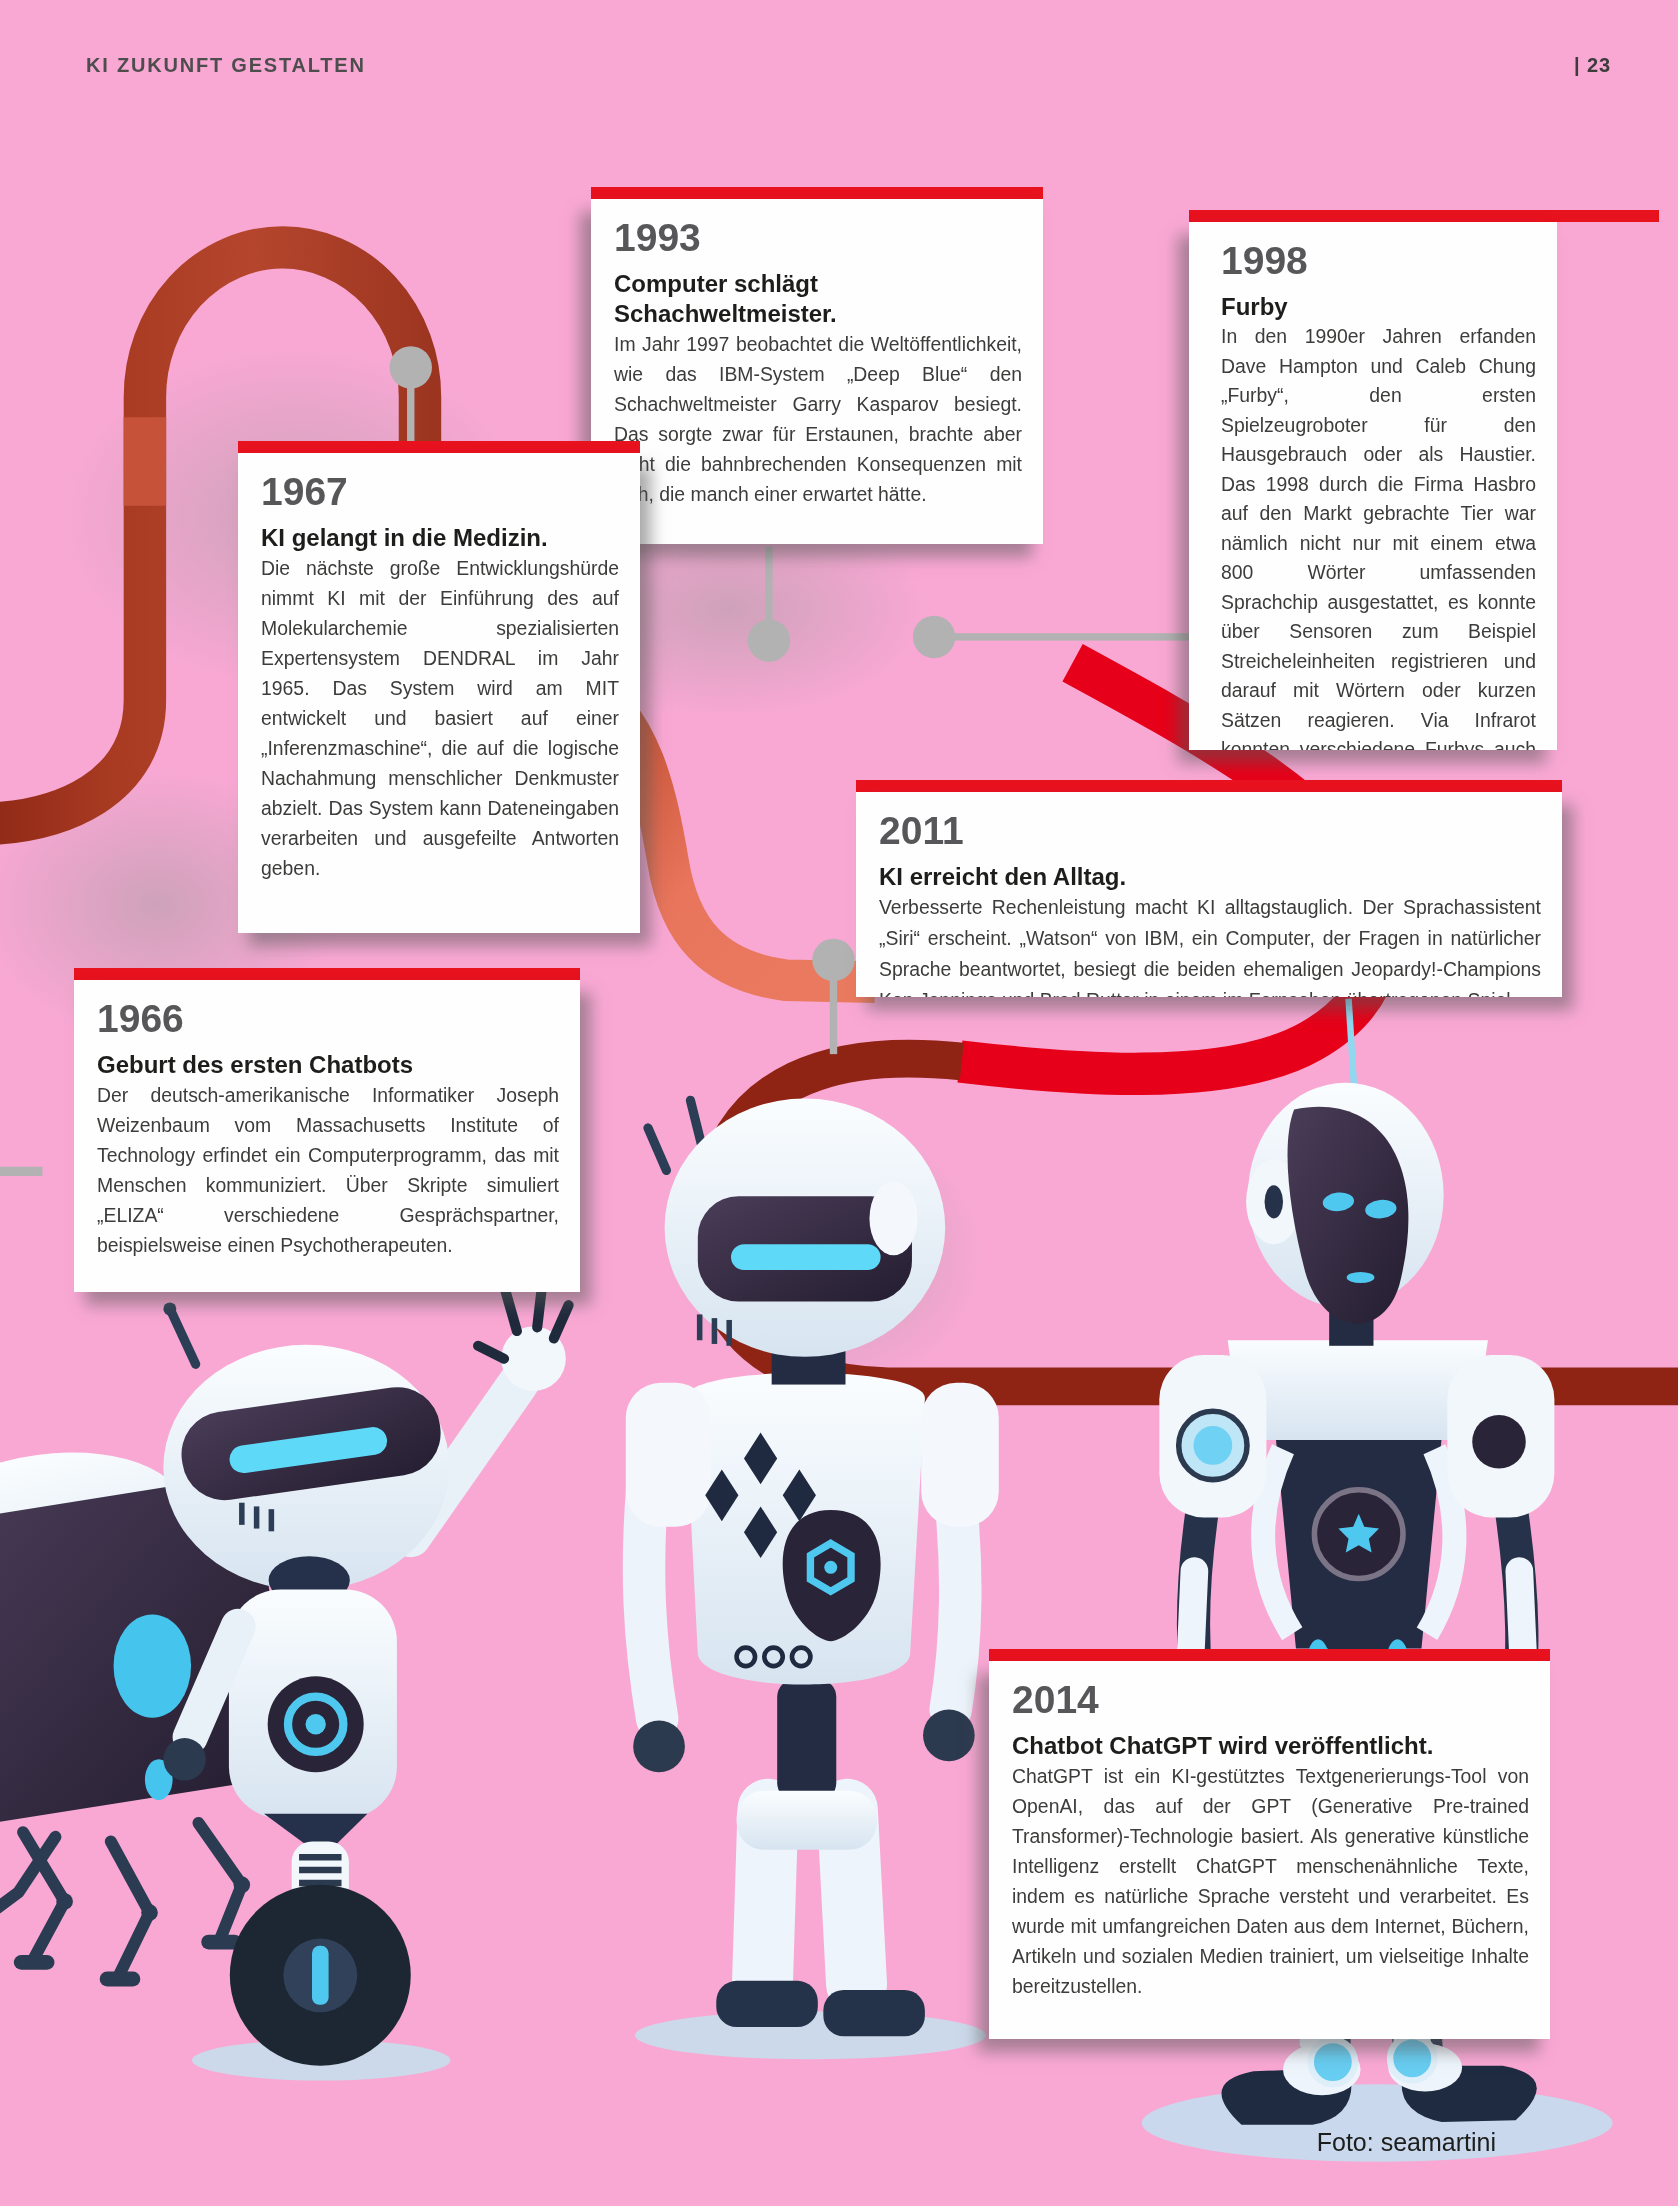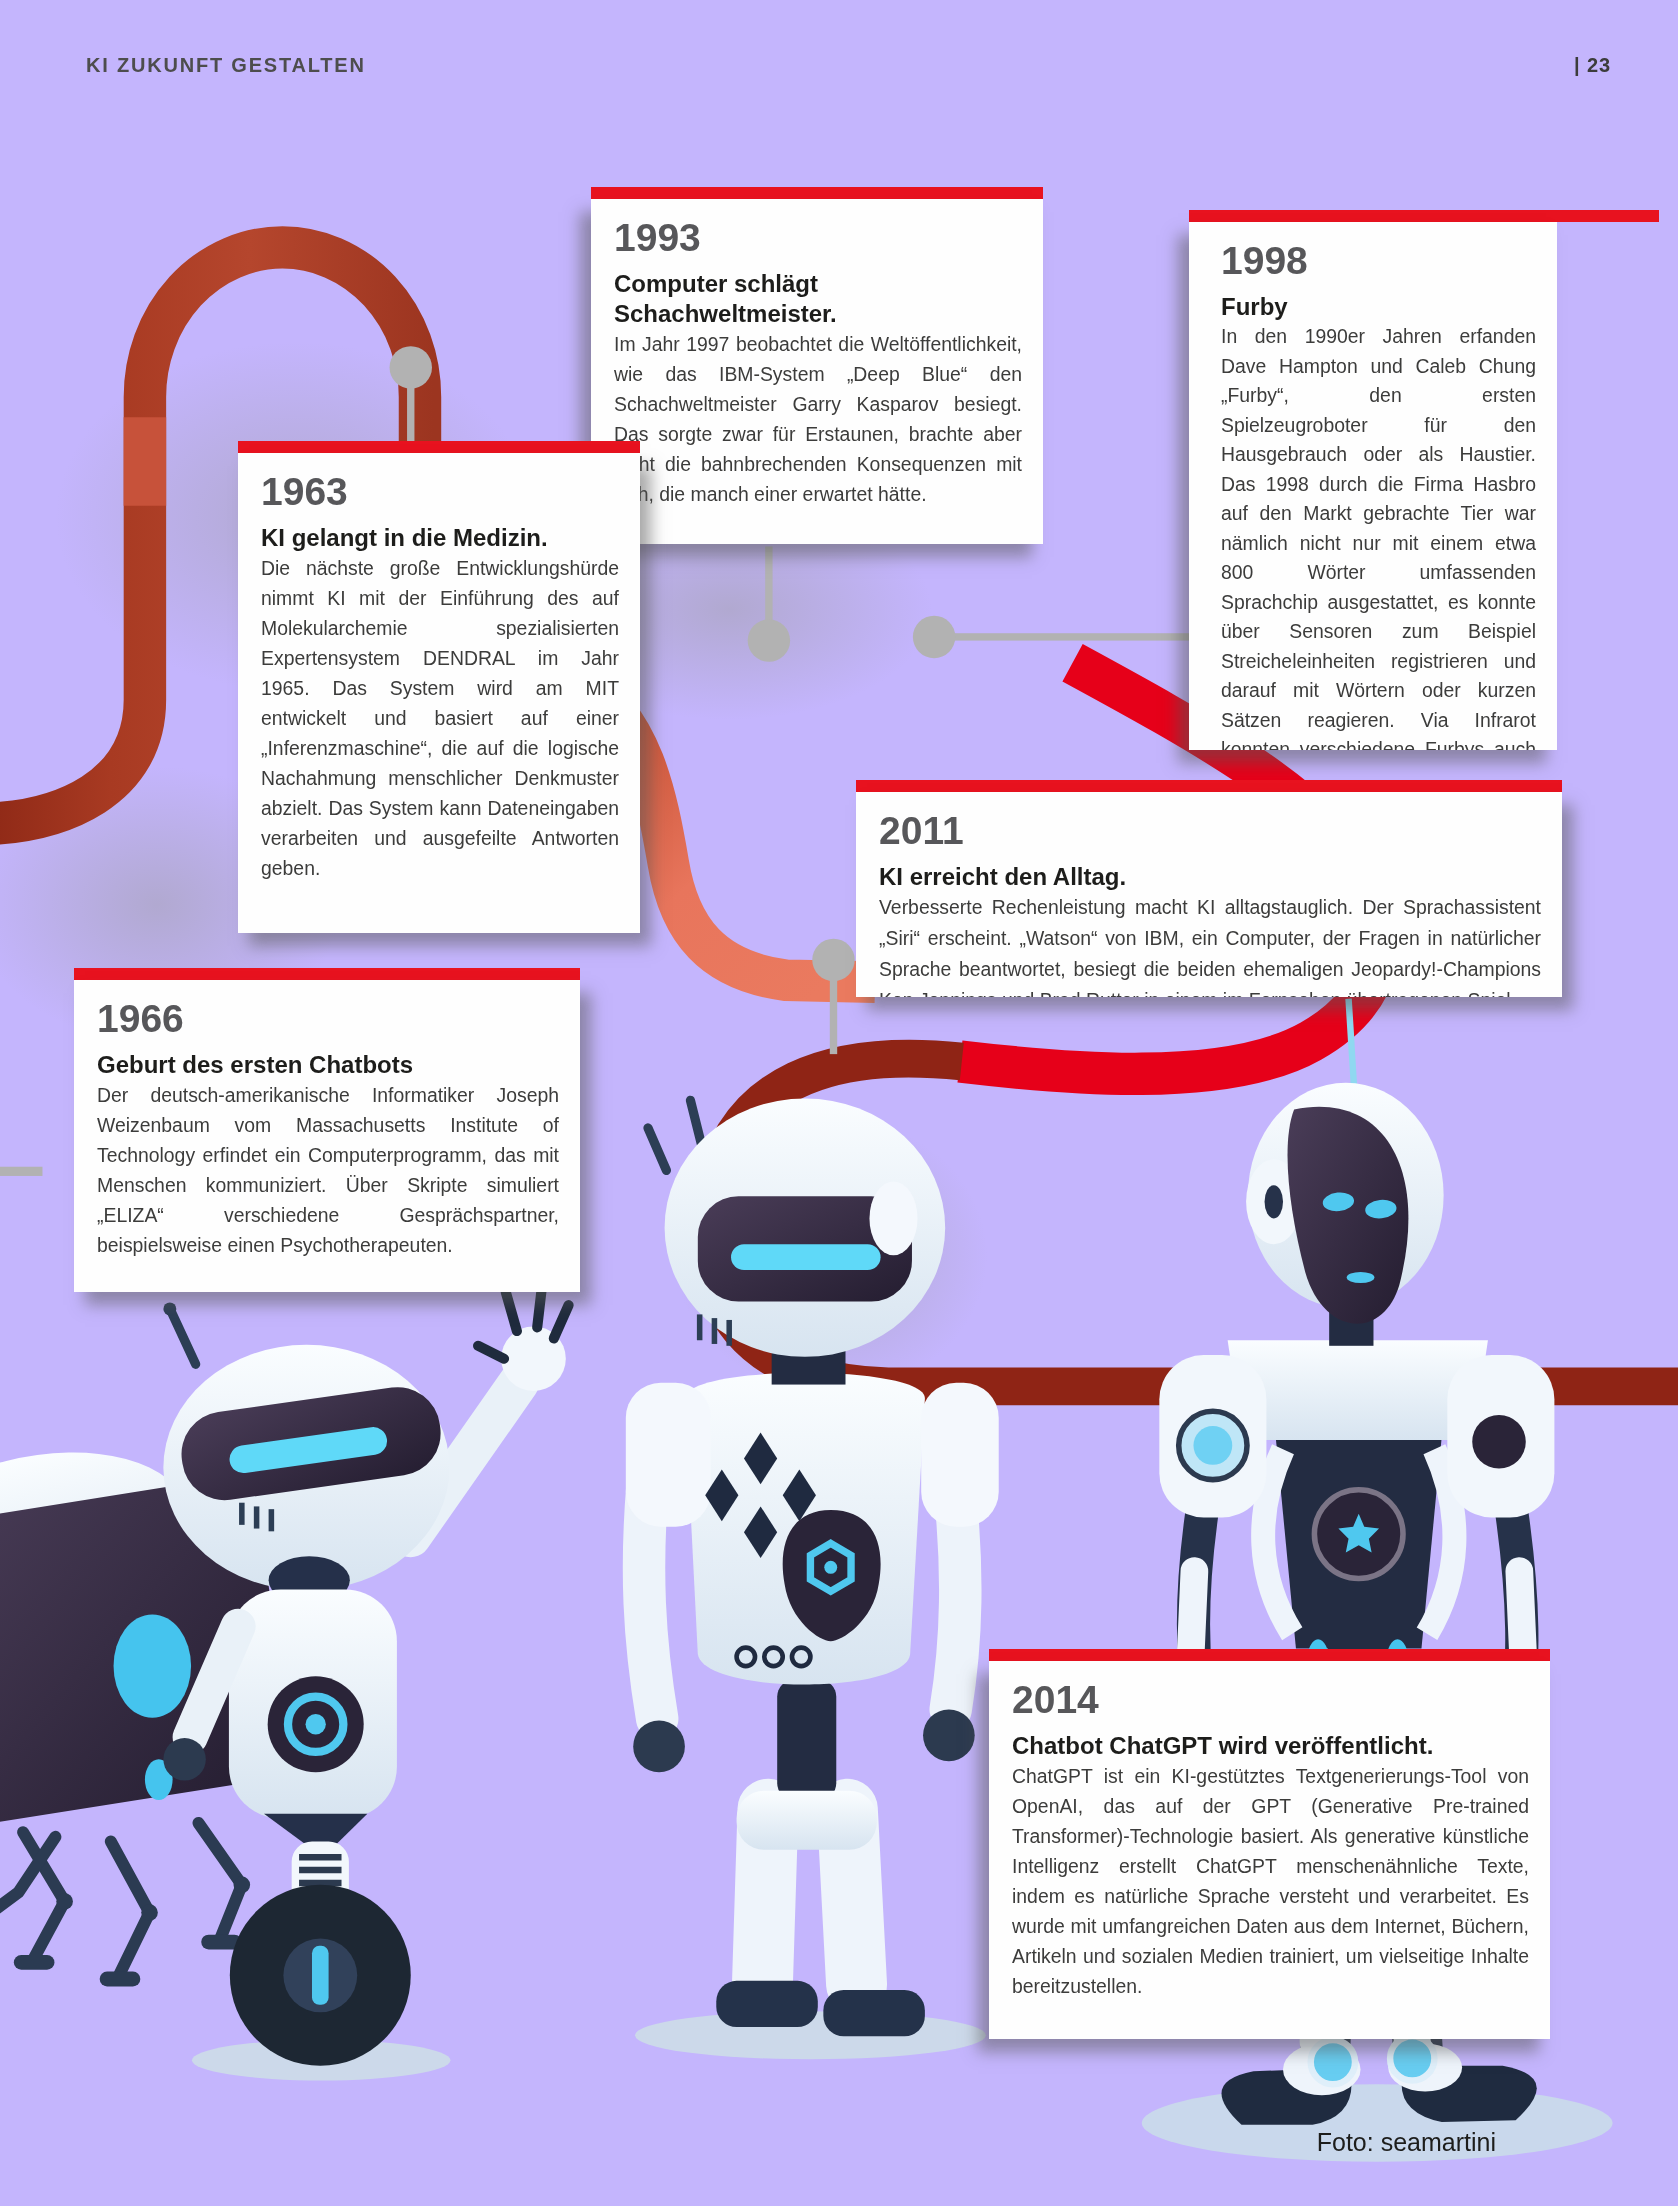--- a/index.html
+++ b/index.html
@@ -1,18 +1,18 @@
 <!DOCTYPE html>
 <html style="font-size:14.8px"><head>
 <meta charset="utf-8">
 <style>
   html,body{margin:0;padding:0;background:#fff;}
   #page{
     position:relative;width:1679px;height:2207px;overflow:hidden;
-    background:#c4b5fd;font-family:"Liberation Sans",sans-serif;
+    background:#f9a8d4;font-family:"Liberation Sans",sans-serif;
   }
   
   .hdr{position:absolute;top:54px;left:86px;right:68px;display:flex;justify-content:space-between;}
   .hdr .htitle{font-size:20px;font-weight:bold;letter-spacing:1.8px;color:#4d4d4d;}
   .hdr .hpage{font-size:20px;font-weight:bold;color:#3c3c3c;letter-spacing:0.9px;}
   
   #art{position:absolute;left:0;top:0;width:1679px;height:2207px;}
   
   .card{position:absolute;}
   .bar{height:12px;background:#e8121f;}
@@ -304,21 +304,21 @@
     <div class="boxy sh-l pad">
       <div class="year">1998</div>
       <p class="ctitle">Furby</p>
       <p class="cbody">In den 1990er Jahren erfanden Dave Hampton und Caleb Chung „Furby“, den ersten Spielzeugroboter für den Hausgebrauch oder als Haustier. Das 1998 durch die Firma Hasbro auf den Markt gebrachte Tier war nämlich nicht nur mit einem etwa 800 Wörter umfassenden Sprachchip ausgestattet, es konnte über Sensoren zum Beispiel Streicheleinheiten registrieren und darauf mit Wörtern oder kurzen Sätzen reagieren. Via Infrarot konnten verschiedene Furbys auch „miteinander sprechen“.</p>
     </div>
   </div>
 
   <div class="card" id="c1972">
     <div class="bar"></div>
     <div class="boxy sh-r pad">
-      <div class="year">1963</div>
+      <div class="year">1967</div>
       <p class="ctitle">KI gelangt in die Medizin.</p>
       <p class="cbody">Die nächste große Entwicklungshürde nimmt KI mit der Einführung des auf Molekularchemie spezialisierten Expertensystem DENDRAL im Jahr 1965. Das System wird am MIT entwickelt und basiert auf einer „Inferenzmaschine“, die auf die logische Nachahmung menschlicher Denkmuster abzielt. Das System kann Dateneingaben verarbeiten und ausgefeilte Antworten geben.</p>
     </div>
   </div>
 
   <div class="card" id="c2011">
     <div class="bar"></div>
     <div class="boxy sh-r pad">
       <div class="year">2011</div>
       <p class="ctitle">KI erreicht den Alltag.</p>

